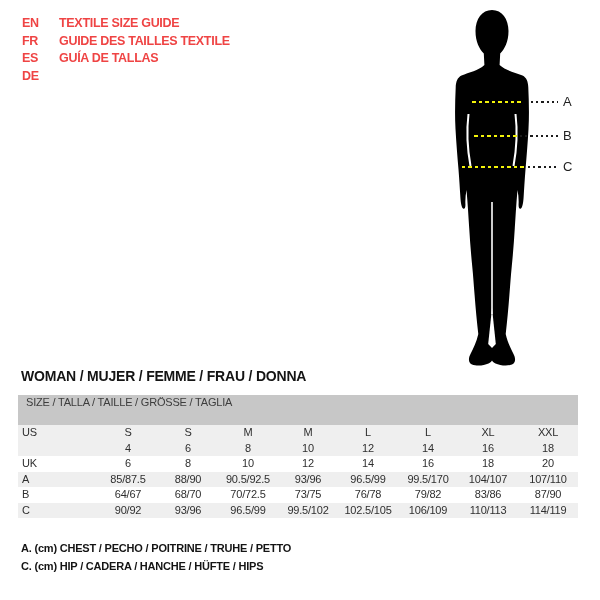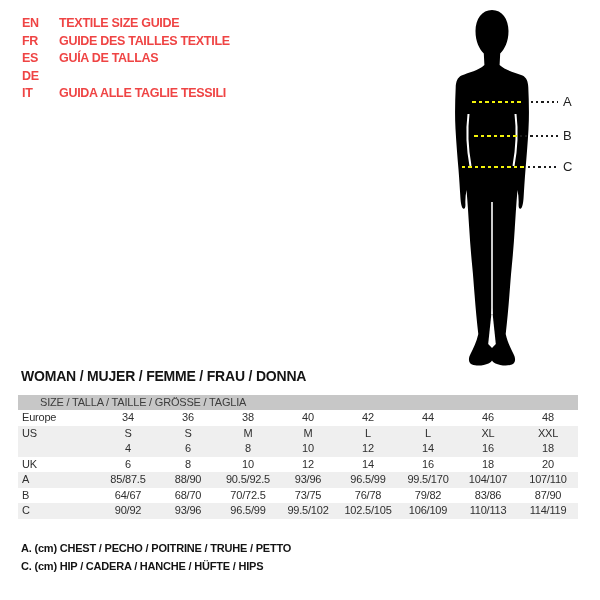--- a/index.html
+++ b/index.html
@@ -39,22 +39,22 @@
   .dotsC{left:528px;top:166px;width:30px;}
   .letC {left:563px;top:160px;}
 
   
   .section-title{position:absolute;left:21px;top:368px;font-weight:bold;font-size:14px;
                  color:#141414;letter-spacing:-0.2px;white-space:nowrap;}
 
   
   .size-table{position:absolute;left:18px;top:395px;width:560px;font-size:11px;color:#2f2f2f;
               letter-spacing:-0.2px;}
-  .tbl-header{height:15px;line-height:15px;background:var(--header-bg);color:#3d3d3d;
-              padding-left:22px;box-sizing:border-box;}
+  .tbl-header{height:30px;line-height:15px;background:var(--header-bg);color:#3d3d3d;
+              padding-left:8px;box-sizing:border-box;}
   .tbl-row{display:flex;height:15.5px;line-height:15.5px;}
   .tbl-row.striped{background:var(--stripe-bg);}
   .cell-label{flex:0 0 80px;padding-left:4px;box-sizing:border-box;}
   .cell-val{flex:1 1 0;text-align:center;}
 
   
   .legend{position:absolute;left:21px;top:540px;font-weight:bold;font-size:11px;
           line-height:17.5px;color:#141414;letter-spacing:-0.2px;}
   .legend-line{white-space:nowrap;}
 </style>
@@ -71,24 +71,20 @@
       <div class="lang-row">
         <span class="lang-code">FR</span>
         <span class="lang-title">GUIDE DES TAILLES TEXTILE</span>
       </div>
       <div class="lang-row">
         <span class="lang-code">ES</span>
         <span class="lang-title">GUÍA DE TALLAS</span>
       </div>
       <div class="lang-row">
         <span class="lang-code">DE</span>
-      </div>
-      <div class="lang-row">
-        <span class="lang-code">IT</span>
-        <span class="lang-title">GUIDA ALLE TAGLIE TESSILI</span>
       </div>
     </div>
 
   <div class="figure-wrap">
     <svg viewBox="0 0 140 360" xmlns="http://www.w3.org/2000/svg">
       <path fill="#000" d="
         M 60,2
         C 50,2 43.5,11 43.5,23
         C 43.5,34 47.5,41 51.8,45.5
         L 52.4,57
@@ -144,31 +140,20 @@
 
   <div class="mline dash dashC"></div>
   <div class="mline dots dotsC"></div>
   <div class="mletter letC">C</div>
 
   <div class="section-title">WOMAN / MUJER / FEMME / FRAU / DONNA</div>
 
   <div class="size-table">
     <div class="tbl-header">SIZE / TALLA / TAILLE / GRÖSSE / TAGLIA</div>
     <div>
-        <div class="tbl-row">
-          <span class="cell-label">Europe</span>
-          <span class="cell-val">34</span>
-          <span class="cell-val">36</span>
-          <span class="cell-val">38</span>
-          <span class="cell-val">40</span>
-          <span class="cell-val">42</span>
-          <span class="cell-val">44</span>
-          <span class="cell-val">46</span>
-          <span class="cell-val">48</span>
-        </div>
         <div class="tbl-row striped">
           <span class="cell-label">US</span>
           <span class="cell-val">S</span>
           <span class="cell-val">S</span>
           <span class="cell-val">M</span>
           <span class="cell-val">M</span>
           <span class="cell-val">L</span>
           <span class="cell-val">L</span>
           <span class="cell-val">XL</span>
           <span class="cell-val">XXL</span>

